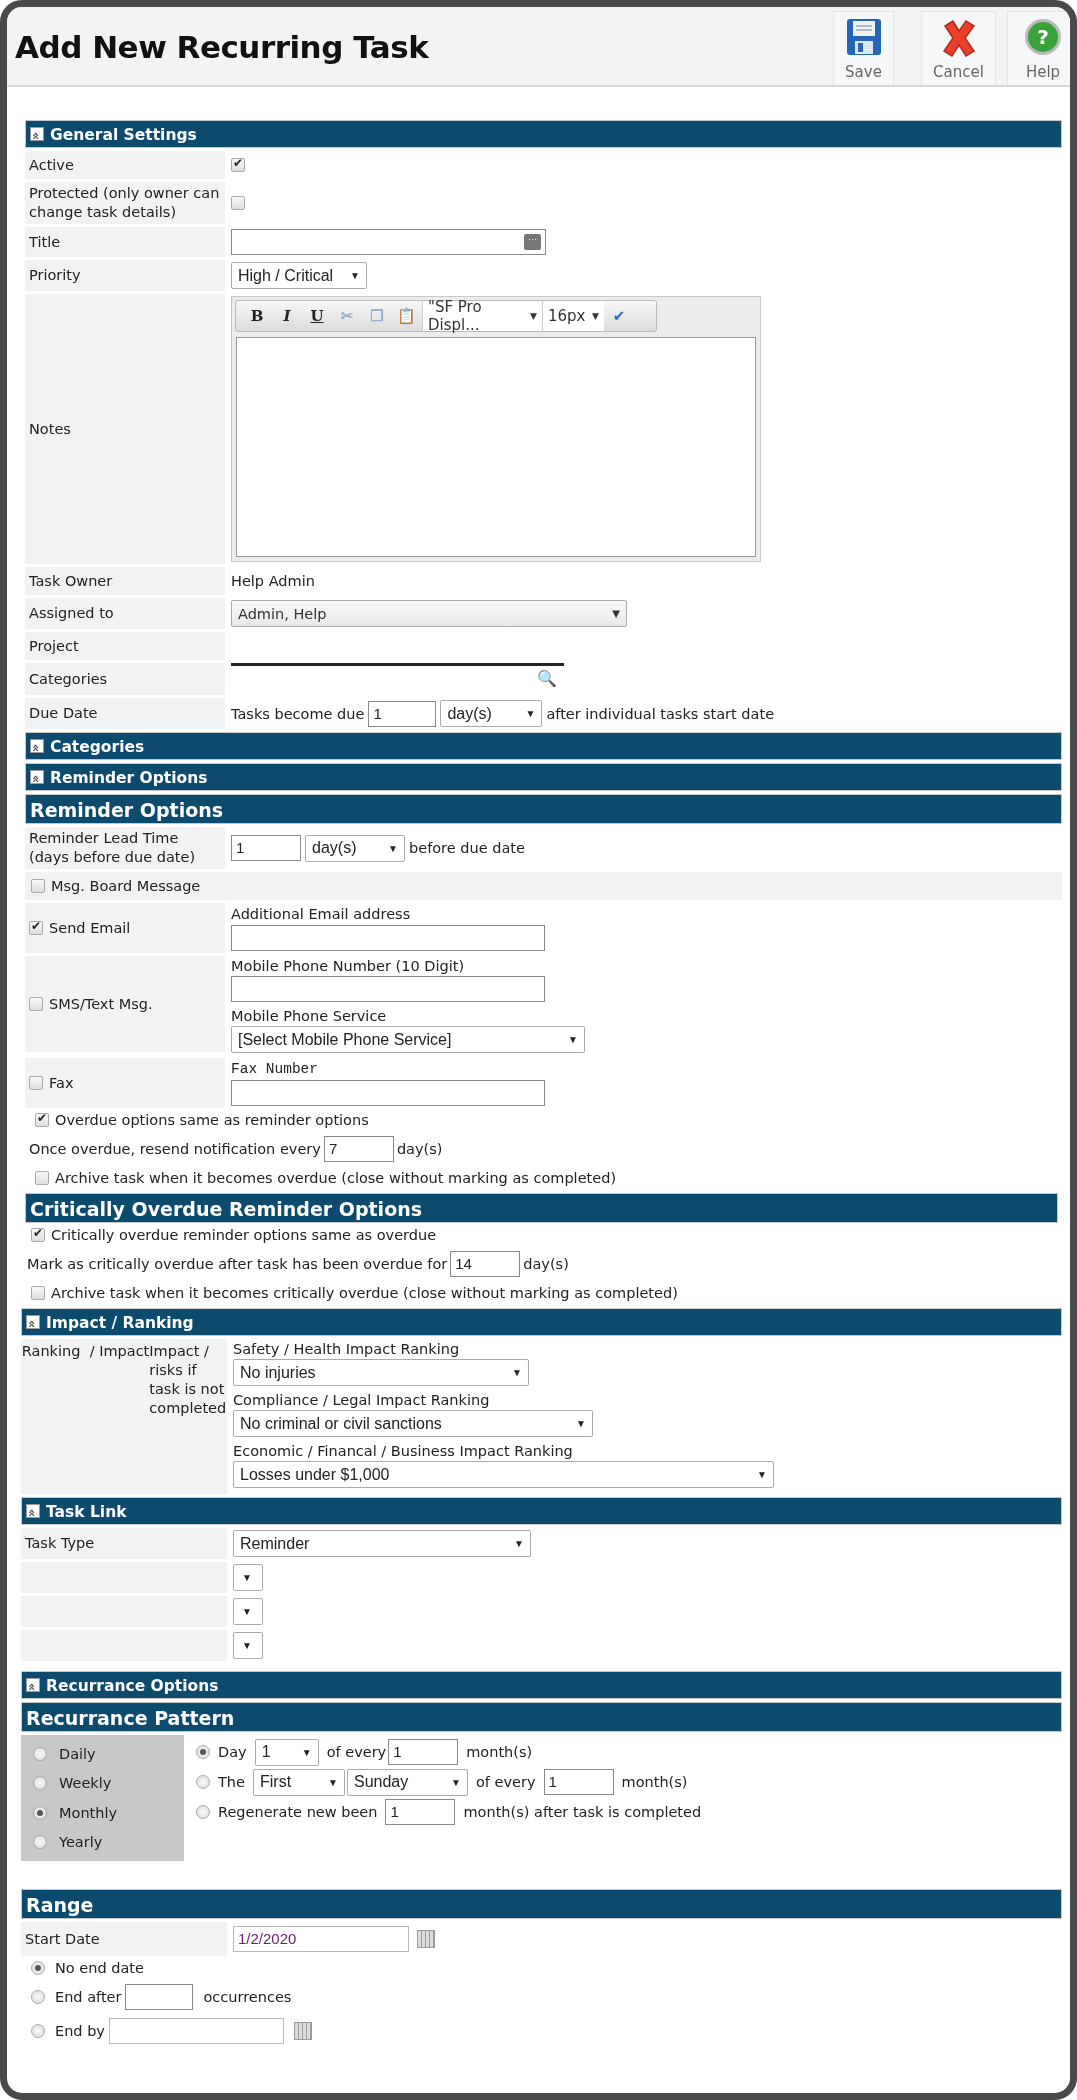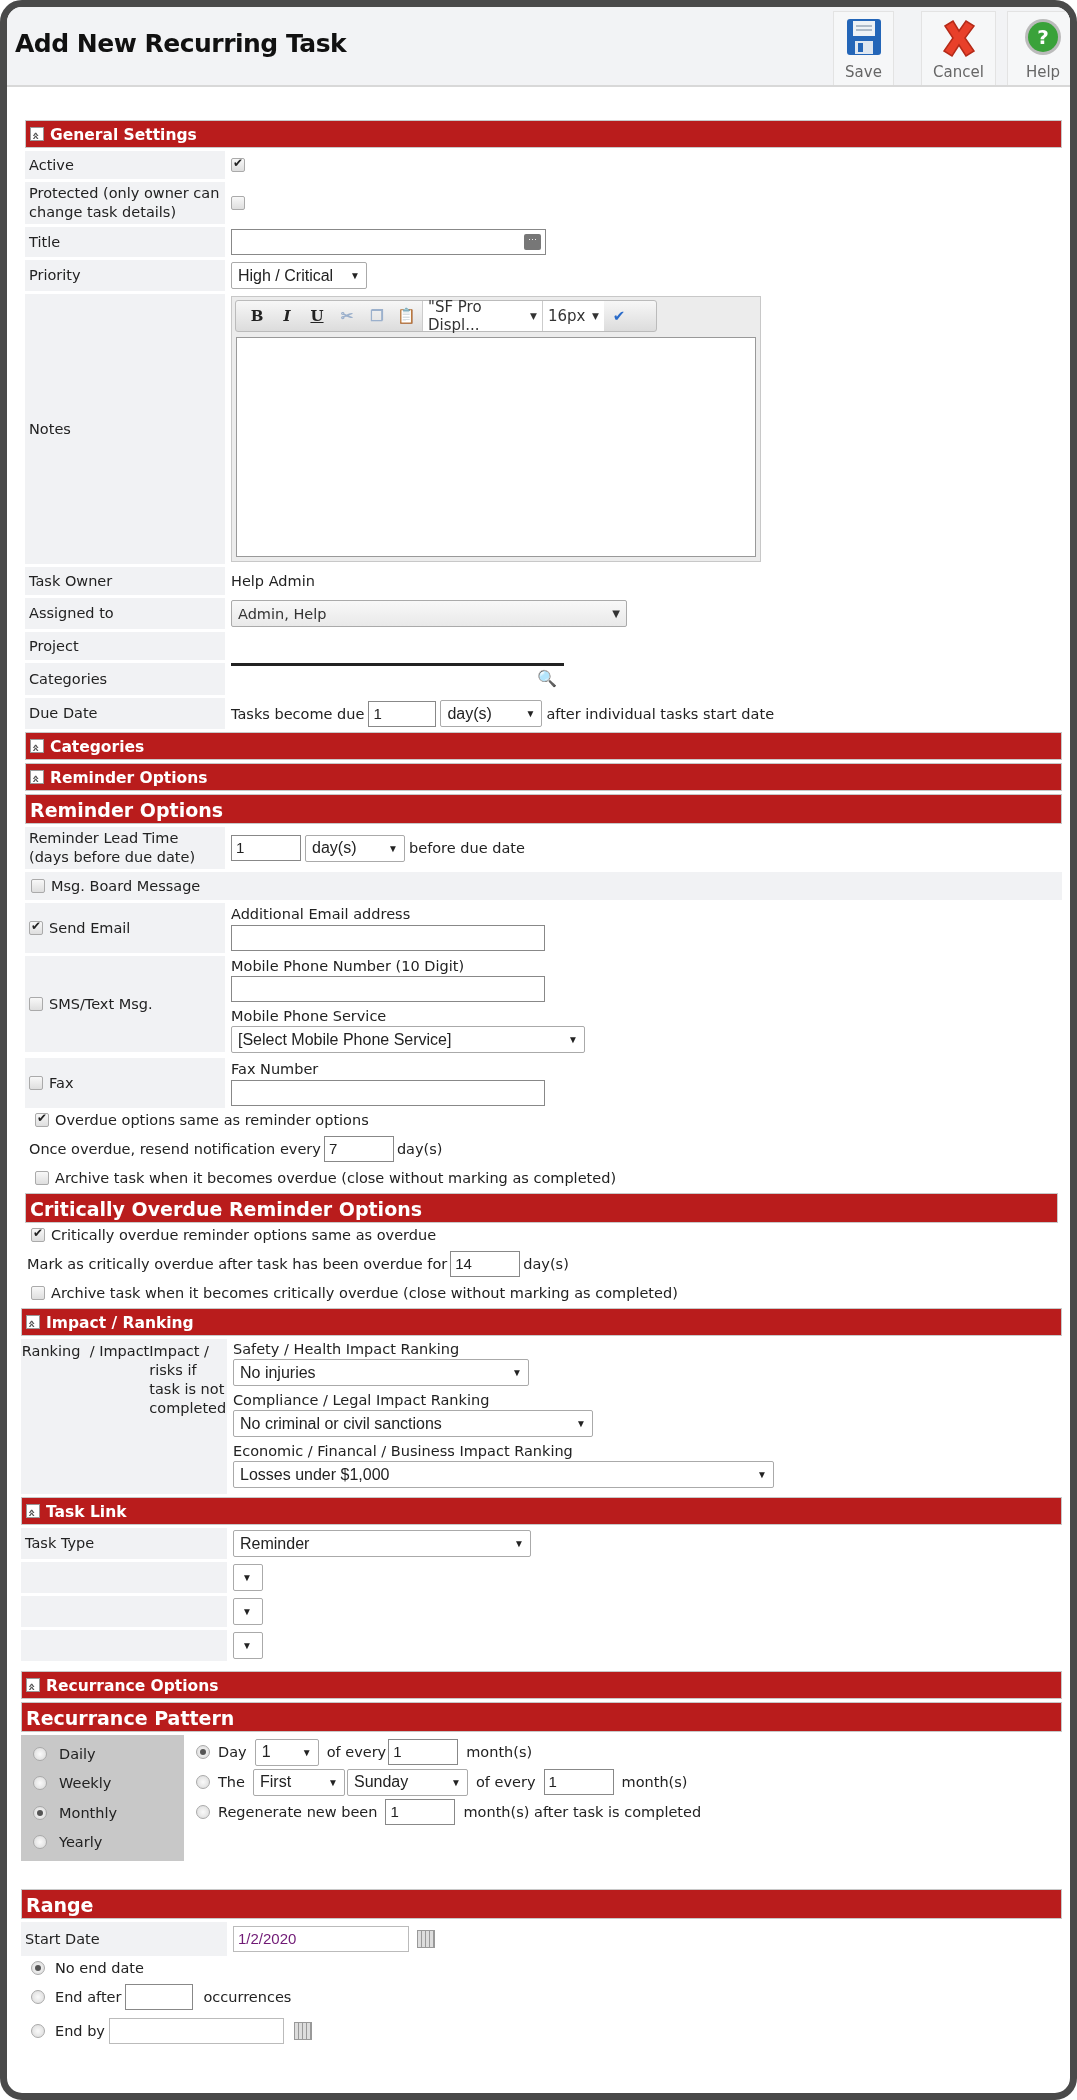--- a/index.html
+++ b/index.html
@@ -15,33 +15,33 @@
     position: absolute; left: 0; top: 0; width: 1077px; height: 2100px;
     border: 7px solid #4a4a4a; border-radius: 22px; overflow: hidden;
     background: #fff;
   }
   .header {
     position: absolute; left: 0; top: 0; right: 0; height: 80px;
     background: #f2f3f5; border-bottom: 2px solid #d8d8d8;
   }
   .page-title {
     position: absolute; left: 8px; top: 22px;
-    font-family: "DejaVu Sans", sans-serif; font-weight: bold; font-size: 25px; color: #111;
+    font-family: "DejaVu Sans", sans-serif; font-weight: bold; font-size: 31px; color: #111;
     letter-spacing: -0.5px;
   }
   .tb-btn {
     position: absolute; top: 4px; height: 74px;
     background: #f6f7f8; border: 1px solid #e3e3e3; border-bottom: none;
     text-align: center; color: #666; font-size: 15px;
   }
   .tb-btn .lbl { position: absolute; bottom: 4px; left: 0; right: 0; }
   .tb-btn svg { position: absolute; top: 6px; left: 50%; transform: translateX(-50%); }
   .content { position: absolute; left: 18px; top: 110px; right: 8px; }
   .sec {
-    background: #b91c1c; color: #fff; font-weight: bold; font-size: 15.5px;
+    background: #0c4a6e; color: #fff; font-weight: bold; font-size: 15.5px;
     height: 28px; line-height: 28px; padding-left: 4px; border: 1px solid #c8c8c8;
     margin-top: 3px; position: relative;
   }
   .sec.big { font-size: 19px; height: 30px; line-height: 30px; }
   .sec .coll {
     display: inline-block; width: 14px; height: 14px; background: #fff; border: 1px solid #999;
     vertical-align: middle; margin-right: 6px; margin-top: -3px; position: relative;
   }
   .sec .coll::after {
     content: "\00AB"; position: absolute; left: 1px; top: -6px; font-size: 13px; color: #555;
@@ -278,21 +278,21 @@
             <span>[Select Mobile Phone Service]</span>
             <span class="arr">▼</span>
           </span>
       </div>
     </div>
     <div class="row">
       <div class="lab" style="height:50px;gap:6px;">
         <span class="cb"></span>
           <span>Fax</span>
       </div>
-      <div class="val" style="width:400px;">
+      <div class="val" style="width:400px;font-family:Liberation Mono, monospace;">
         <div class="fldlabel">Fax Number</div>
         <span class="inp" style="width:314px;"></span>
       </div>
     </div>
 
     <div class="line-item" style="padding-left:10px;">
       <span class="cb on"></span>
       <span>Overdue options same as reminder options</span>
     </div>
     <div class="line-item" style="padding-left:4px;gap:3px;">

